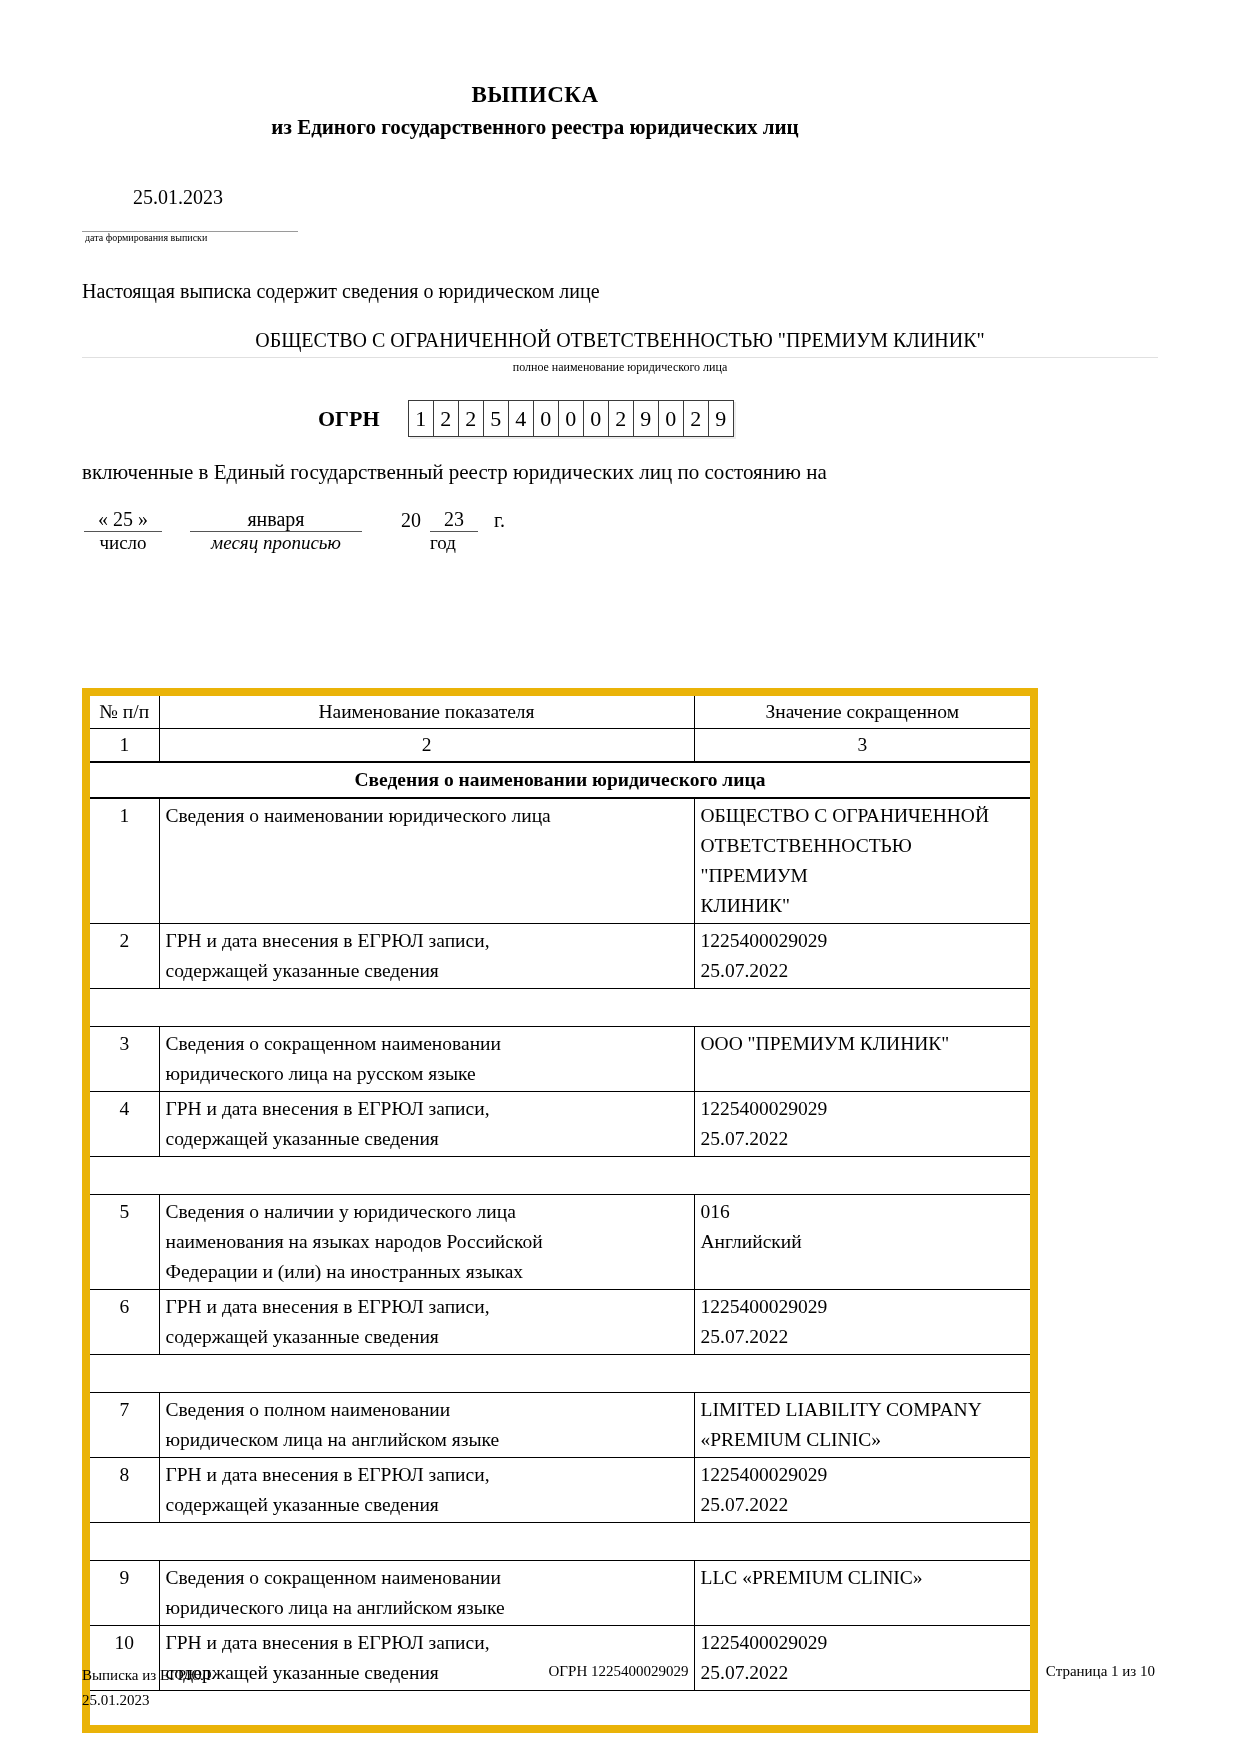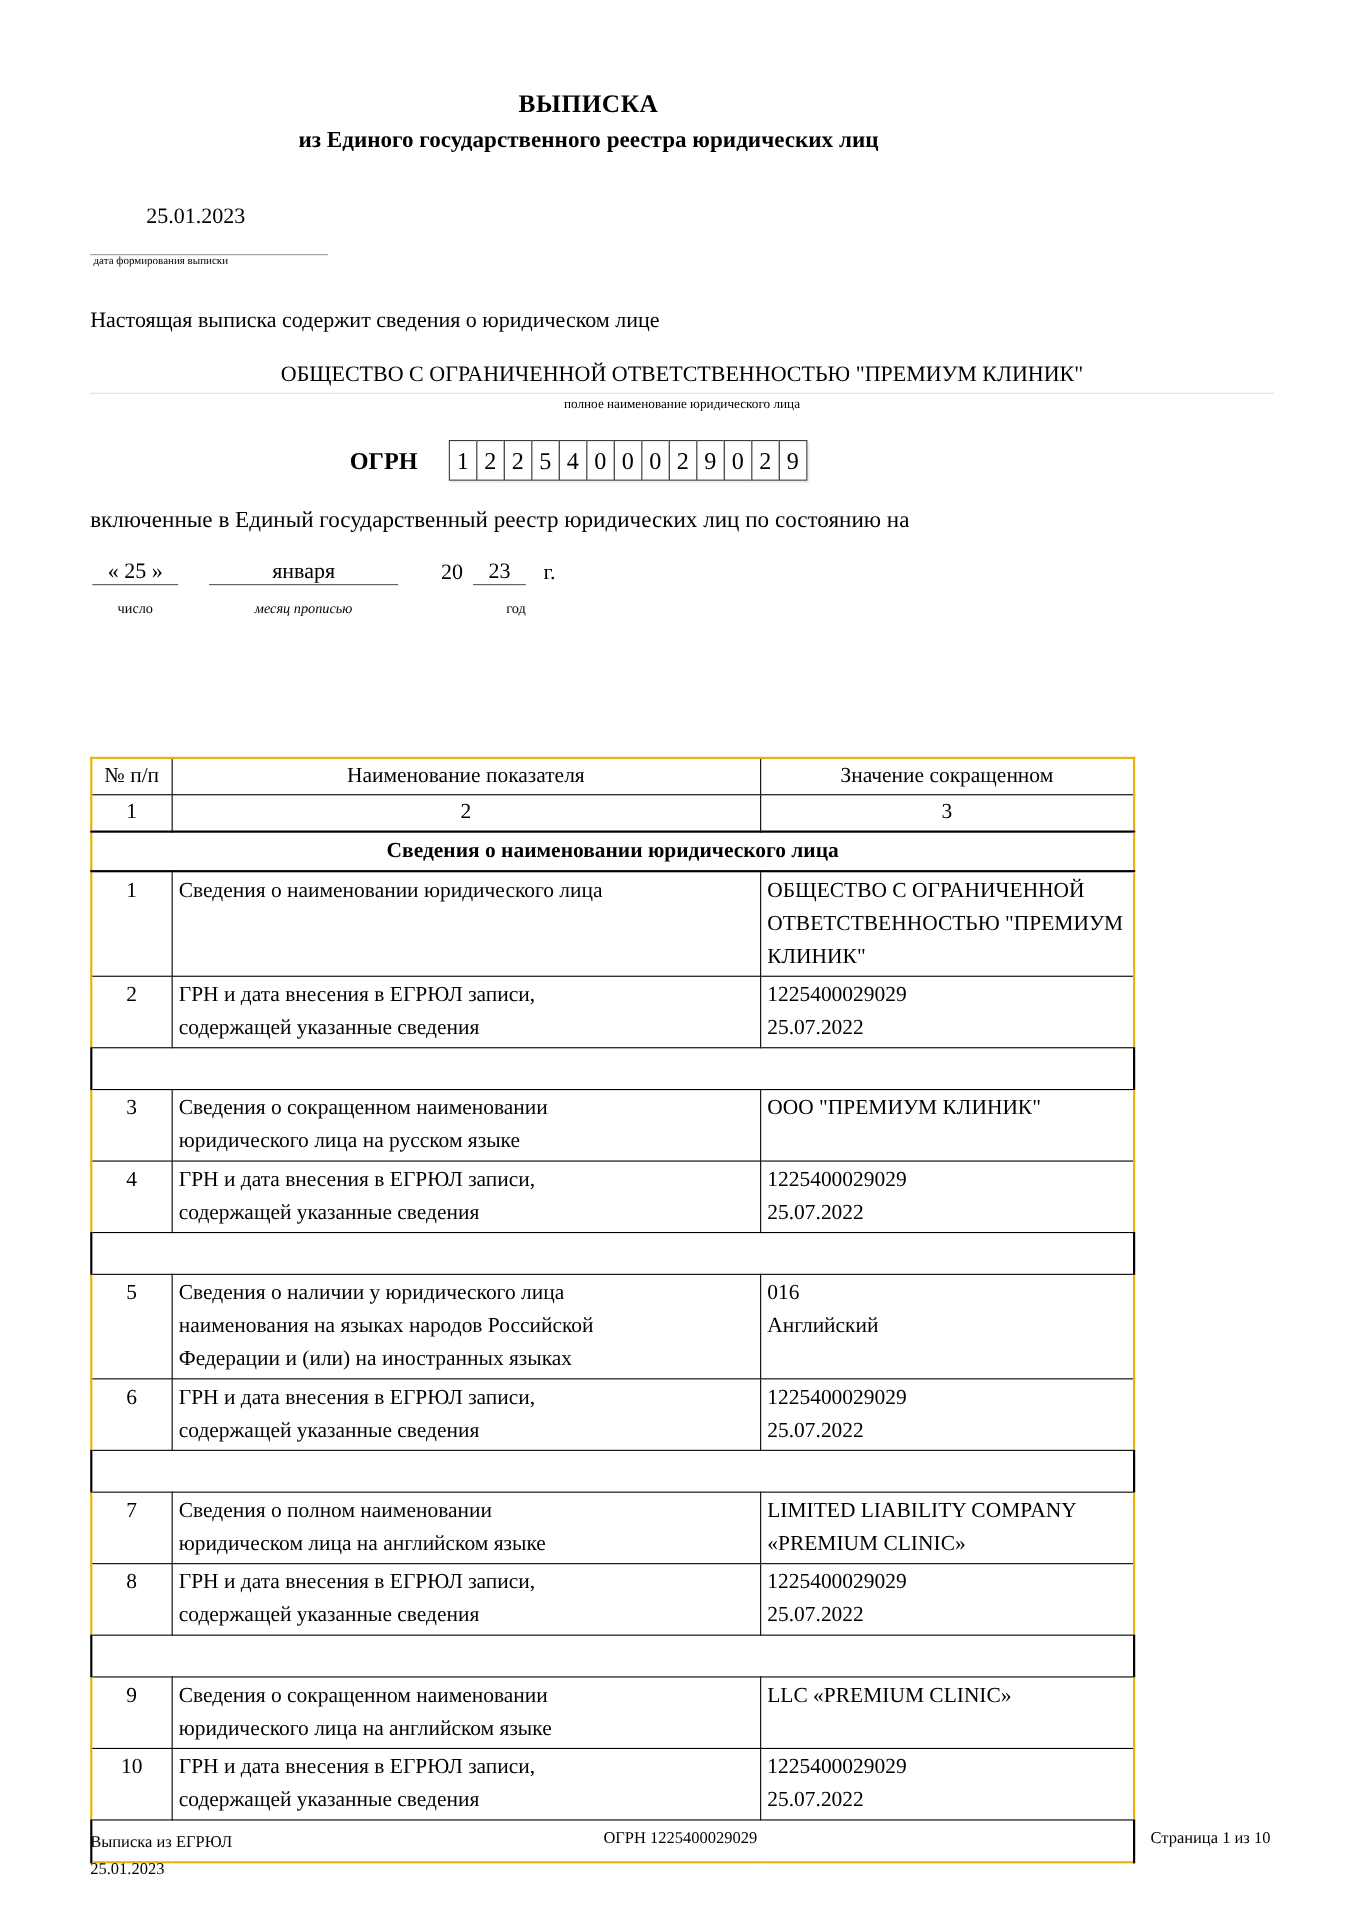--- a/index.html
+++ b/index.html
@@ -33,37 +33,37 @@
   .ogrn-label { font-size:22px; font-weight:bold; margin-right:28px; }
   .ogrn-boxes { display:flex; box-shadow:2px 2px 0 rgba(0,0,0,.07); }
   .obox { width:26px; height:37px; border:1px solid #3a3a3a; margin-left:-1px;
           text-align:center; line-height:35px; font-size:22px; background:#fff; }
   .obox:first-child { margin-left:0; }
   
   .included { position:absolute; top:460px; left:82px; font-size:21px; }
   
   .date-fields { position:absolute; top:508px; left:84px; font-size:20px; }
   .df-row { display:flex; align-items:flex-end; }
-  .df-cap-row { display:flex; margin-top:13px; font-size:13px; }
+  .df-cap-row { display:flex; margin-top:0; font-size:19px; }
   .df-day   { width:78px;  text-align:center; border-bottom:1px solid #555; }
   .df-gap1  { width:28px; }
   .df-month { width:172px; text-align:center; border-bottom:1px solid #555; }
   .df-gap2  { width:30px; }
   .df-c20   { width:38px;  text-align:center; }
   .df-year  { width:48px;  text-align:center; border-bottom:1px solid #555; }
   .df-gap3  { width:16px; }
   .cap-day   { width:78px;  text-align:center; }
   .cap-gap1  { width:28px; }
   .cap-month { width:172px; text-align:center;font-style:italic; }
   .cap-gap2  { width:30px; }
   .cap-c20   { width:38px; }
-  .cap-year  { width:48px;  text-align:right; }
+  .cap-year  { width:48px;  text-align:left; }
   
   table.main { position:absolute; top:688px; left:82px; width:948px;
-               border-collapse:collapse; border:2px solid #eab308;
+               border-collapse:collapse; border:8px solid #eab308;
                font-size:19.5px; table-layout:fixed; }
   table.main td { border:1px solid #000; vertical-align:top;
                   padding:2px 6px; line-height:30px; white-space:pre-line; }
   tr.head td { text-align:center; padding:1px 2px; }
   tr.section td { text-align:center; font-weight:bold;
                   border-top:2px solid #000; border-bottom:2px solid #000; }
   td.num { text-align:center; padding:2px 2px; }
   tr.spacer td { height:38px; border-left:2px solid #000; border-right:2px solid #000; }
   
   .footer-left  { position:absolute; top:1663px; left:82px;  font-size:15px; line-height:25px; }

